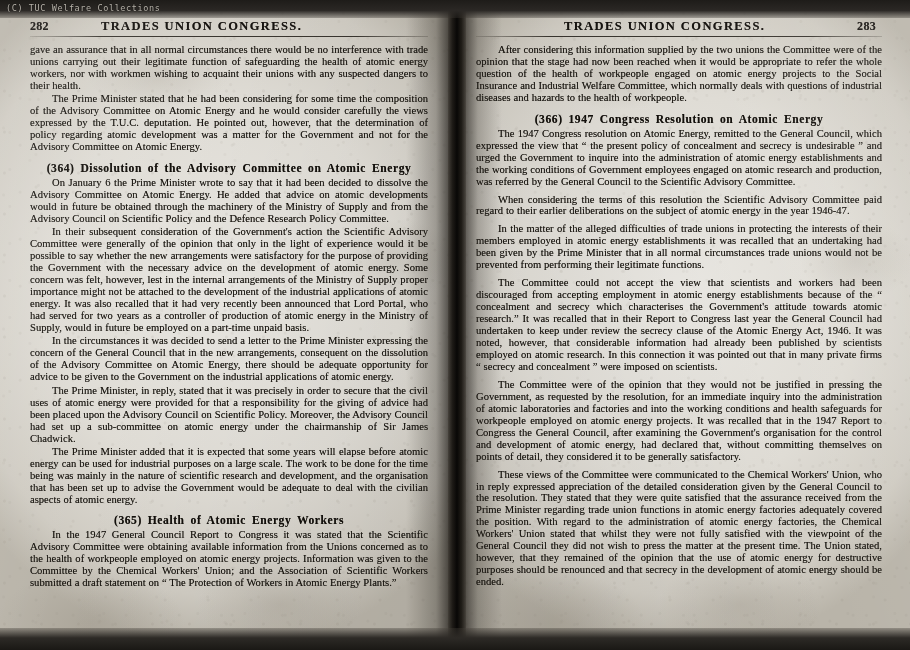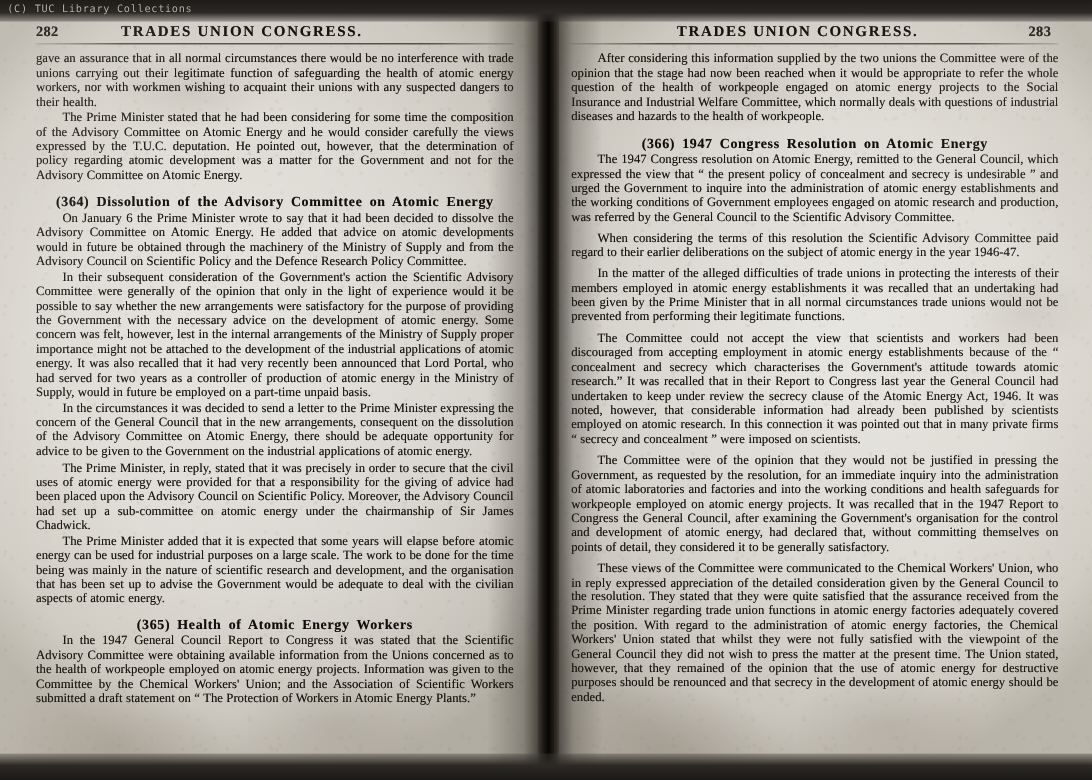--- a/index.html
+++ b/index.html
@@ -272,15 +272,15 @@
       </div>
     </div>
 
     <div class="fade-overlay"></div>
     <div class="gutter-shade"></div>
   </div>
 
   <div id="spine"></div>
   <div id="band-top"></div>
   <div id="band-bottom"></div>
-  <div id="watermark">(C) TUC Library Collections</div>
+  <div id="watermark">(C) TUC Welfare Collections</div>
 
 </div>
 
 </body></html>

